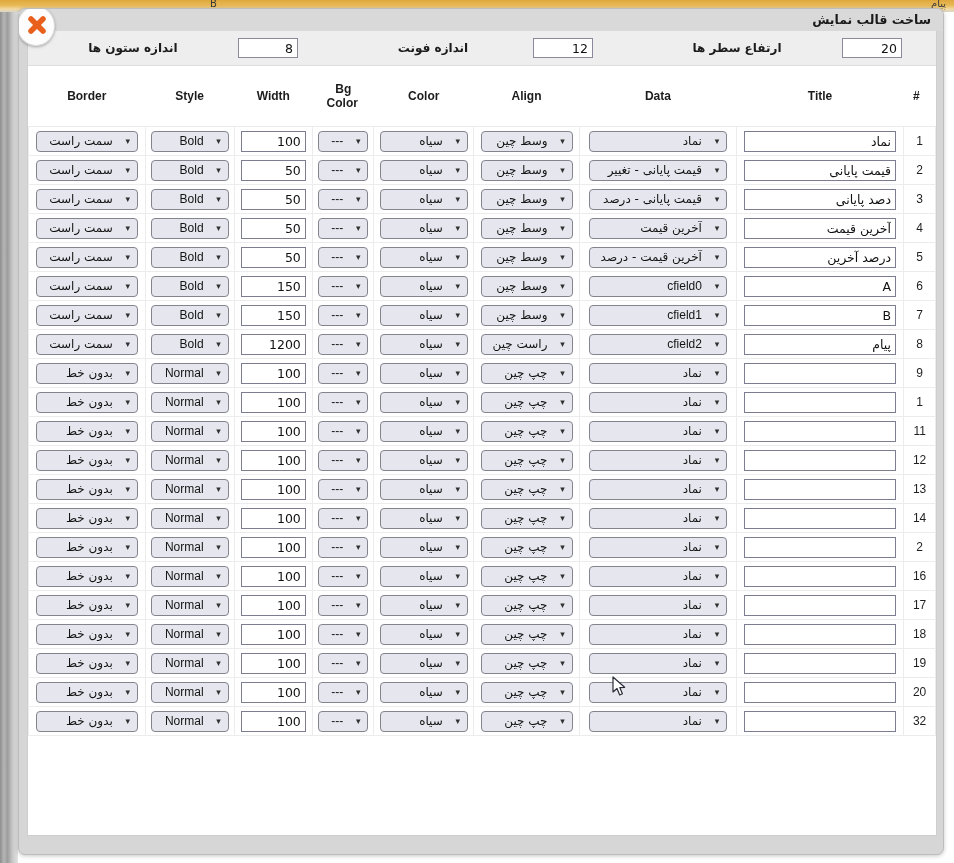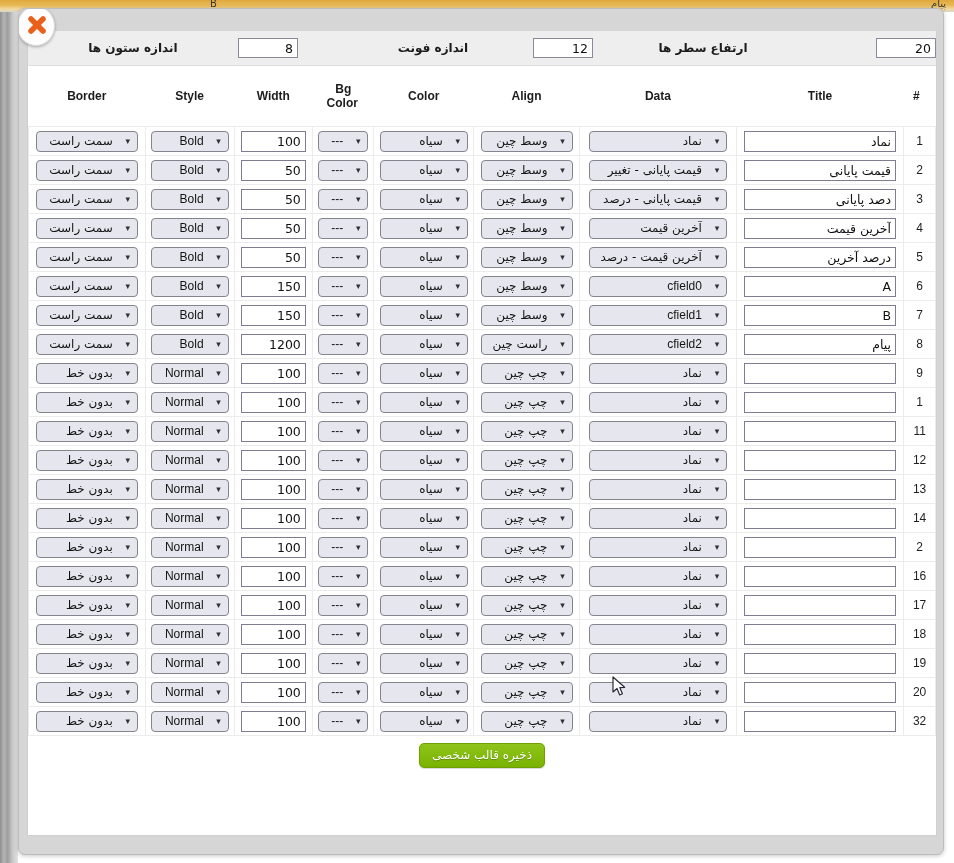--- a/index.html
+++ b/index.html
@@ -148,21 +148,21 @@
     box-sizing: border-box;
     direction: ltr;
   }
 
   #cell-cols   { width: 300px; justify-content: center; }
   #cell-cols .setting-label { width: 150px; }
   #cell-cols .setting-input { margin-left: 30px; }
   #cell-font   { width: 300px; justify-content: center; }
   #cell-font .setting-label { width: 140px; }
   #cell-font .setting-input { margin-left: 30px; }
-  #cell-rowh   { width: 308px; justify-content: space-between; }
+  #cell-rowh   { width: 308px; justify-content: center; }
   #cell-rowh .setting-label { width: 150px; }
   #cell-rowh .setting-input { margin-left: 30px; }
 
   
   table#grid {
     border-collapse: collapse;
     width: 908px;
     table-layout: fixed;
     direction: rtl;
   }
@@ -315,20 +315,23 @@
 <div id="backdrop">
   <div id="backdrop-strip">
     <span id="backdrop-strip-text">پیام</span>
     <span id="backdrop-strip-text2">B</span>
   </div>
   <div id="backdrop-left"></div>
 </div>
 
 <div id="modal">
 
+  <div id="modal-titlebar">
+    <span id="modal-title">ساخت قالب نمایش</span>
+  </div>
 
   <div id="modal-body">
 
     <div class="settings-row">
 
       <div class="setting-cell" id="cell-cols">
         <span class="setting-label">اندازه ستون ها</span>
         <input class="setting-input" type="text" value="8" style="">
       </div>
 
@@ -975,23 +978,20 @@
                 <span class="sel-text">Normal</span>
               </div></td>
             <td><div class="sel sel-border">
                 <span class="chev">▾</span>
                 <span class="sel-text">بدون خط</span>
               </div></td>
           </tr>
         </tbody>
     </table>
 
-    <div id="save-row">
-      <button id="save-button">ذخیره قالب شخصی</button>
-    </div>
 
   </div>
 
   <div id="close-button">
     <svg width="34" height="36" viewBox="0 0 34 36">
       <g stroke="#e8601c" stroke-width="5.5" stroke-linecap="round">
         <line x1="11" y1="12" x2="23" y2="24"></line>
         <line x1="23" y1="12" x2="11" y2="24"></line>
       </g>
     </svg>

